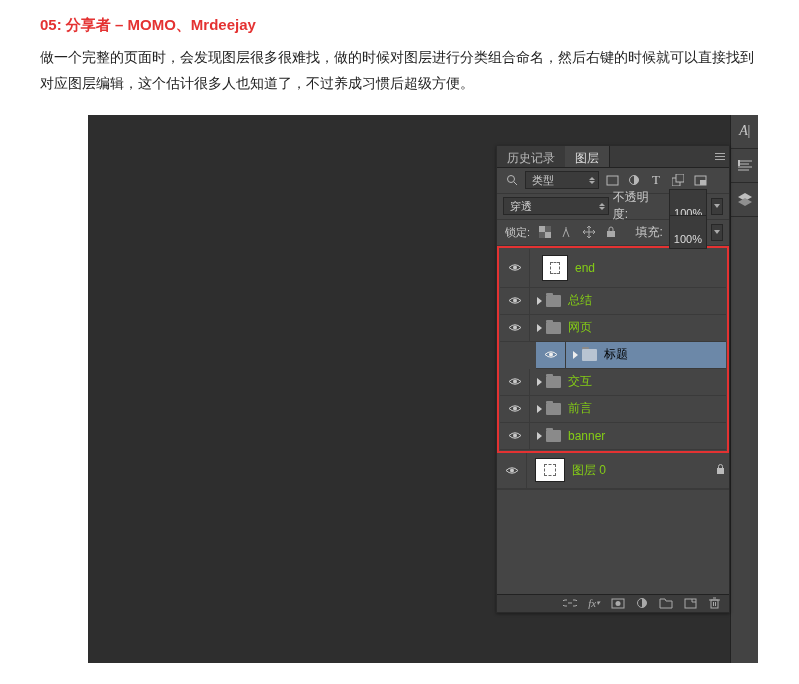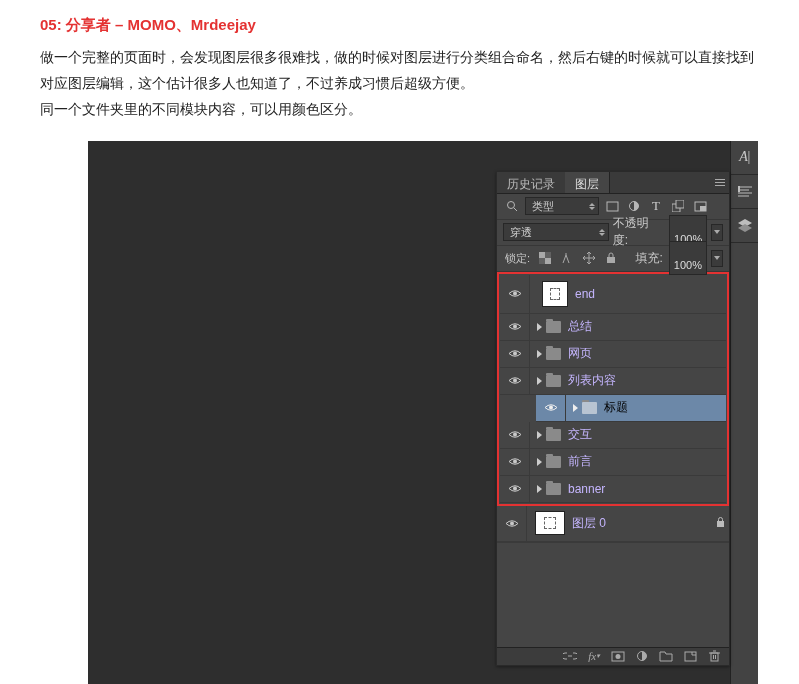--- a/index.html
+++ b/index.html
@@ -141,21 +141,21 @@
     .red-box {
       border: 2px solid #e43232;
       padding: 1px;
     }
     .layer-row {
       display: flex;
       align-items: center;
       height: 27px;
       border-bottom: 1px solid #3a3a3a;
       font-size: 12px;
-      color: #c4b5fd;
+      color: #84cc16;
       cursor: pointer;
     }
     .layer-row.tall { height: 39px; }
     .layer-row.below { height: 36px; }
     .layer-row.selected { background: #6c88a8; color: #000000; margin-left: 36px; }
     .vis {
       width: 30px; height: 100%;
       border-right: 1px solid #3a3a3a;
       display: flex; align-items: center; justify-content: center;
       cursor: pointer;
@@ -204,21 +204,20 @@
       color: #aaa; cursor: pointer; font-size: 11px;
     }
     .lock-row .mini-icon { width: 18px; }
   </style>
 </head>
 <body>
 
 <div class="article-header">05: 分享者 – MOMO、Mrdeejay</div>
 <div class="article-body">
   <div>做一个完整的页面时，会发现图层很多很难找，做的时候对图层进行分类组合命名，然后右键的时候就可以直接找到对应图层编辑，这个估计很多人也知道了，不过养成习惯后超级方便。</div>
-  <div>同一个文件夹里的不同模块内容，可以用颜色区分。</div>
 </div>
 
 <div class="ps-wrap">
 
   <div class="ps-right-bar">
     <div class="ritem">
       <span style="font-family:serif;font-style:italic;letter-spacing:-1px;">A|</span>
     </div>
     <div class="ritem">
       <svg width="14" height="11">
@@ -369,31 +368,20 @@
         <div class="layer-row">
           <div class="vis">
               <svg class="eye" viewBox="0 0 14 9">
                 <path d="M1 4.5 Q7 -1 13 4.5 Q7 10 1 4.5" fill="none" stroke="#c8c8c8"></path>
                 <circle cx="7" cy="4.5" r="2" fill="#c8c8c8"></circle>
               </svg>
             </div>
           <span class="tw"></span>
           <span class="folder-ic"></span>
           <span class="lname">网页</span>
-        </div>
-        <div class="layer-row">
-          <div class="vis">
-              <svg class="eye" viewBox="0 0 14 9">
-                <path d="M1 4.5 Q7 -1 13 4.5 Q7 10 1 4.5" fill="none" stroke="#c8c8c8"></path>
-                <circle cx="7" cy="4.5" r="2" fill="#c8c8c8"></circle>
-              </svg>
-            </div>
-          <span class="tw"></span>
-          <span class="folder-ic"></span>
-          <span class="lname">列表内容</span>
         </div>
         <div class="layer-row selected">
           <div class="vis">
               <svg class="eye" viewBox="0 0 14 9">
                 <path d="M1 4.5 Q7 -1 13 4.5 Q7 10 1 4.5" fill="none" stroke="#eee"></path>
                 <circle cx="7" cy="4.5" r="2" fill="#eee"></circle>
               </svg>
             </div>
           <span class="tw"></span>
           <span class="folder-ic" style="background:#b8c4d2"></span>

